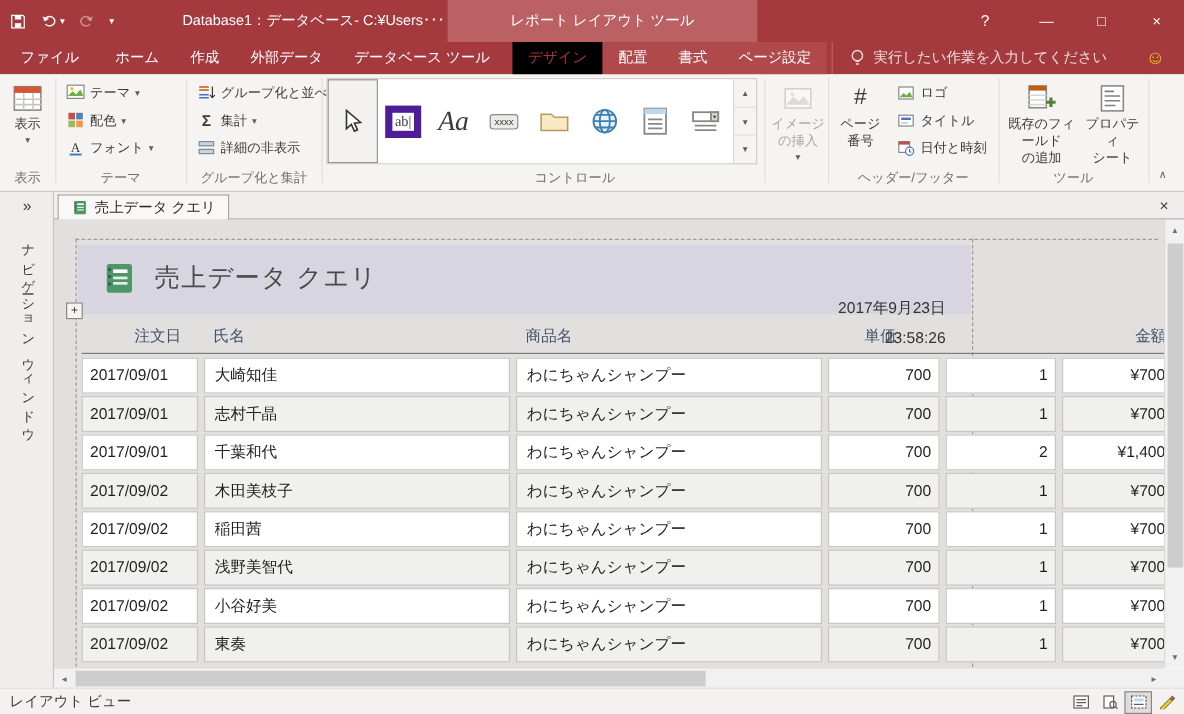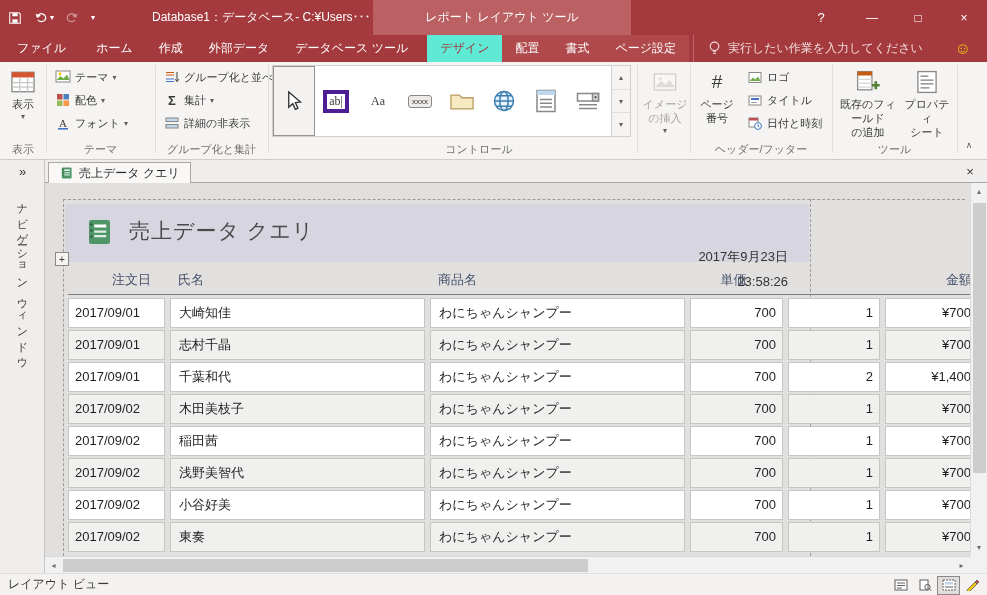--- a/index.html
+++ b/index.html
@@ -20,42 +20,42 @@
   .user-name{position:absolute;left:703px;top:0;height:35px;display:flex;align-items:center;font-size:12px;}
   .help-btn{position:absolute;left:806px;top:0;width:30px;height:35px;display:flex;align-items:center;justify-content:center;font-size:13px;}
   .win-controls{position:absolute;right:0;top:0;height:35px;display:flex;}
   .win-btn{width:46px;height:35px;display:flex;align-items:center;justify-content:center;font-size:12px;color:#fff;}
 
   
   .tabrow{position:absolute;left:0;top:35px;width:987px;height:27px;background:var(--titlebar);display:flex;align-items:stretch;}
   .tab{display:flex;align-items:center;padding:0 13px;font-size:12px;color:#fff;white-space:nowrap;}
   .tab.file{padding:0 17px;}
   .ctx-tabs{display:flex;background:var(--ctx-tabs);margin-left:6px;}
-  .tab.active{background:#5eead4;color:var(--accent);}
+  .tab.active{background:#000000;color:var(--accent);}
   .tellme{display:flex;align-items:center;gap:7px;padding:0 14px;color:#F0DCDC;border-left:1px solid rgba(255,255,255,.22);margin-left:4px;font-size:12px;}
   .smiley{position:absolute;right:16px;top:0;height:27px;display:flex;align-items:center;font-size:16px;color:#F2C811;}
 
   
   .ribbon{position:absolute;left:0;top:62px;width:987px;height:98px;background:#F5F4F2;border-bottom:1px solid #CFCDCB;}
   .rdiv{position:absolute;top:3px;height:88px;width:1px;background:#E1DFDD;}
   .grouplabel{position:absolute;top:80px;height:14px;font-size:11px;color:#716F6A;text-align:center;line-height:14px;white-space:nowrap;}
   .big-btn{position:absolute;top:2px;height:76px;display:flex;flex-direction:column;align-items:center;padding-top:3px;
            font-size:11px;color:#3B3A39;text-align:center;line-height:1.25;}
   .big-btn .bicon{height:30px;display:flex;align-items:center;justify-content:center;margin-bottom:1px;}
   .big-btn .caret{font-size:8px;color:#605E5C;}
   .big-btn.disabled{color:#A8A6A4;}
   .big-btn.disabled svg{opacity:.45;}
   .small-btn{position:absolute;height:22px;display:flex;align-items:center;gap:4px;padding:0 3px;font-size:11px;color:#3B3A39;white-space:nowrap;}
   .small-btn .caret{font-size:8px;color:#605E5C;}
   .micon{width:16px;height:16px;display:inline-flex;align-items:center;justify-content:center;flex:none;}
   .gallery{position:absolute;left:272px;top:3px;width:340px;height:72px;background:#fff;border:1px solid #D2D0CE;display:flex;}
   .gal-item{width:42px;display:flex;align-items:center;justify-content:center;}
   .gal-item.selected{border:1px solid #979593;background:#F3F2F1;}
-  .g-ab{font-size:12px;font-family:"Liberation Serif",serif;border:4px solid #4c1d95;padding:0 2px;line-height:15px;color:#3B3A39;}
-  .g-aa{font-size:12px;font-family:"Liberation Serif",serif;color:#3B3A39;}
+  .g-ab{font-size:12px;font-family:"Liberation Serif",serif;border:6px solid #4c1d95;padding:0 2px;line-height:15px;color:#3B3A39;}
+  .g-aa{font-size:23px;font-style:italic;font-family:"Liberation Serif",serif;color:#3B3A39;}
   .g-xxxx{font-size:8px;border:1px solid #8A8886;border-radius:3px;padding:1px 3px;background:#EDEBE9;color:#3B3A39;}
   .gal-scroll{position:absolute;left:612px;top:3px;width:19px;height:72px;background:#F5F4F2;border:1px solid #D2D0CE;border-left:none;
               display:flex;flex-direction:column;}
   .gal-scroll .gs{flex:1;display:flex;align-items:center;justify-content:center;font-size:8px;color:#605E5C;border-bottom:1px solid #E1DFDD;}
   .gal-scroll .gs:last-child{border-bottom:none;}
   .g-hash{font-size:19px;color:#3B3A39;}
   .collapse-ribbon{position:absolute;left:960px;top:76px;width:18px;height:14px;display:flex;align-items:center;justify-content:center;
                    font-size:9px;color:#605E5C;}
 
   

